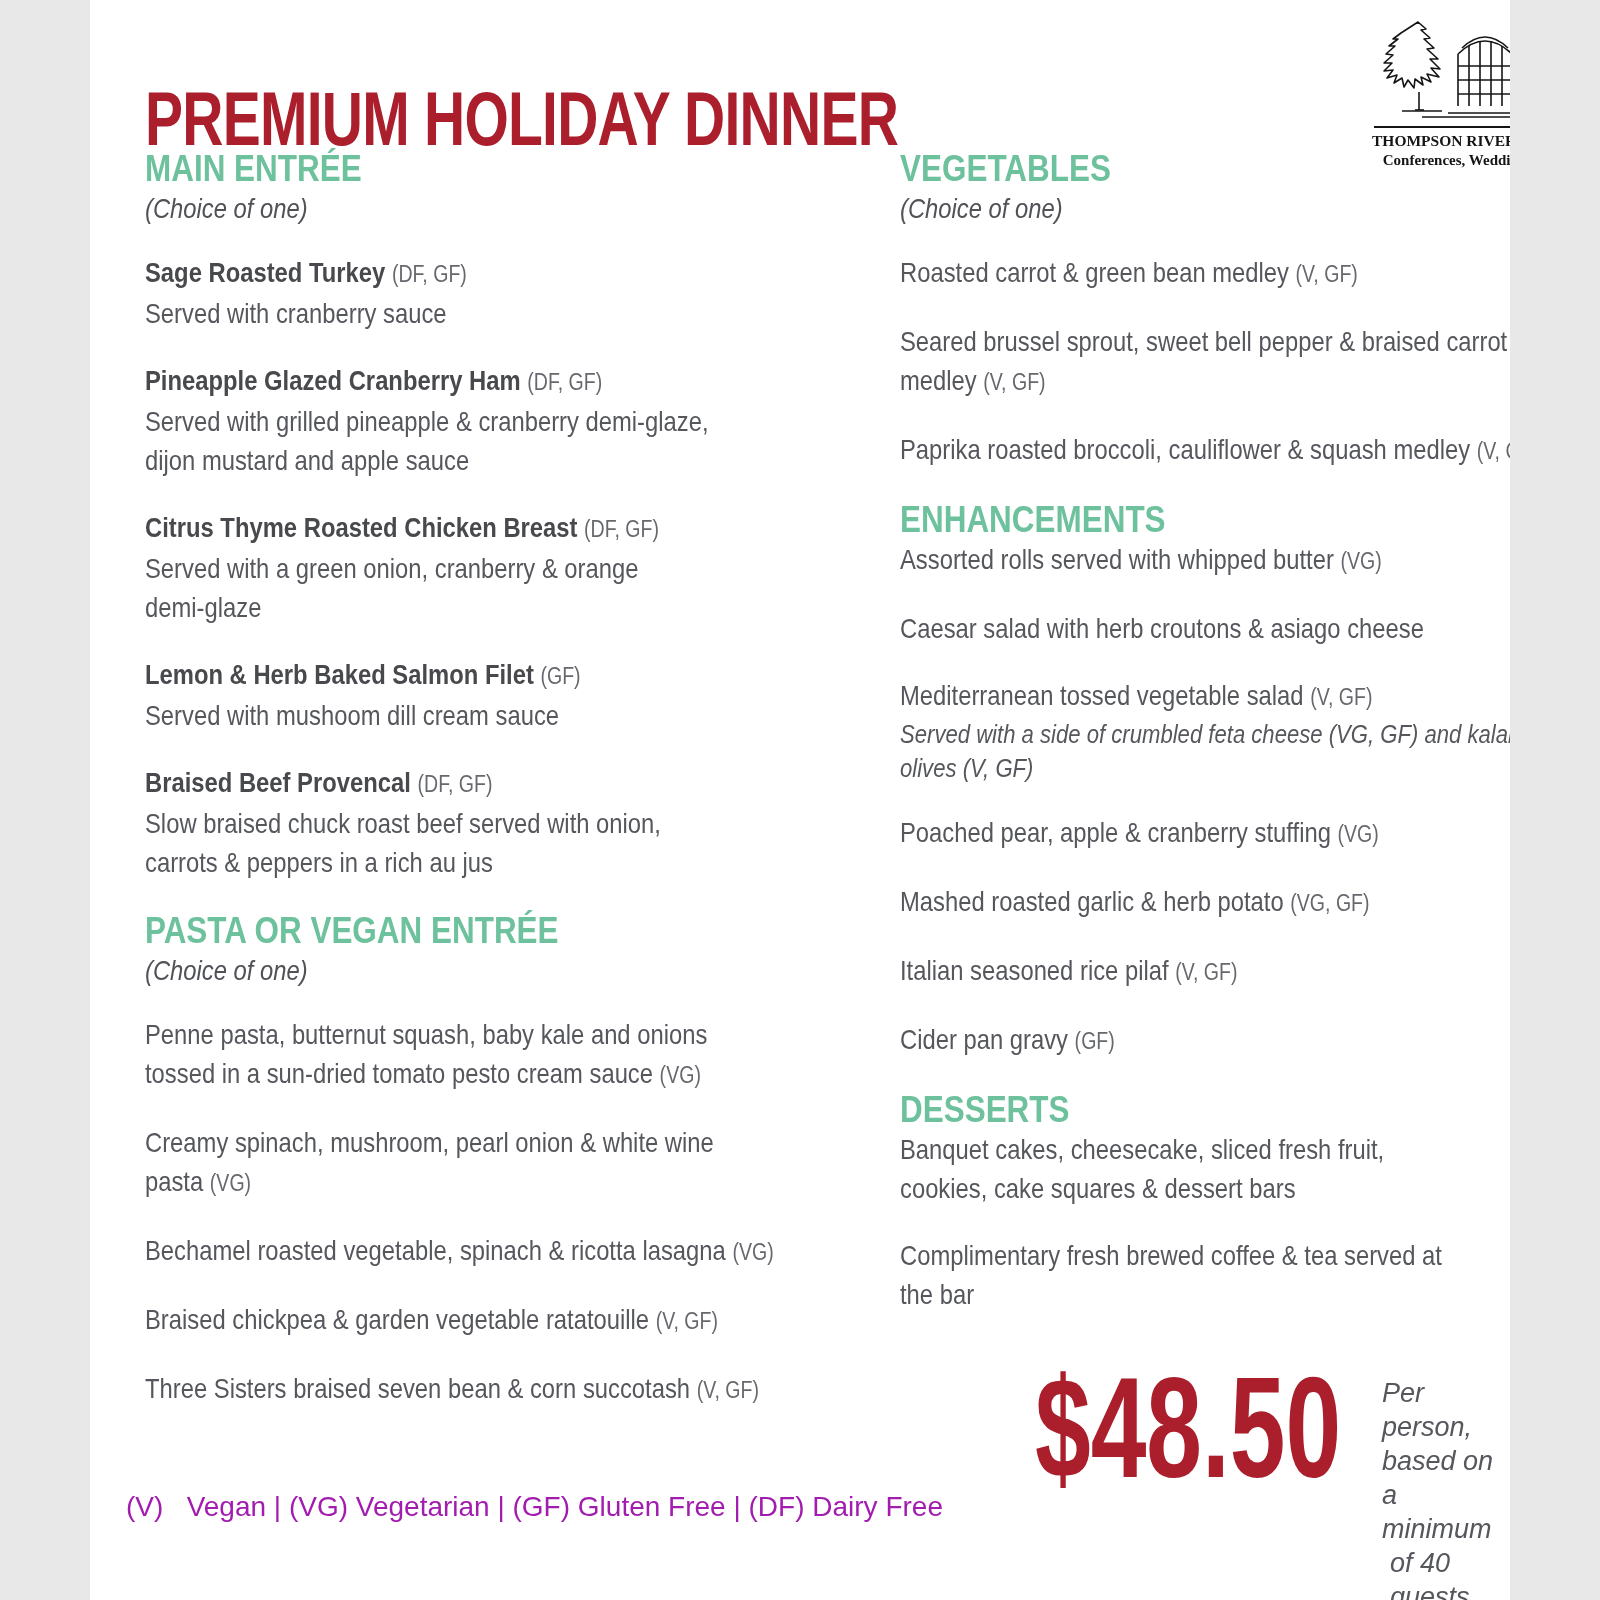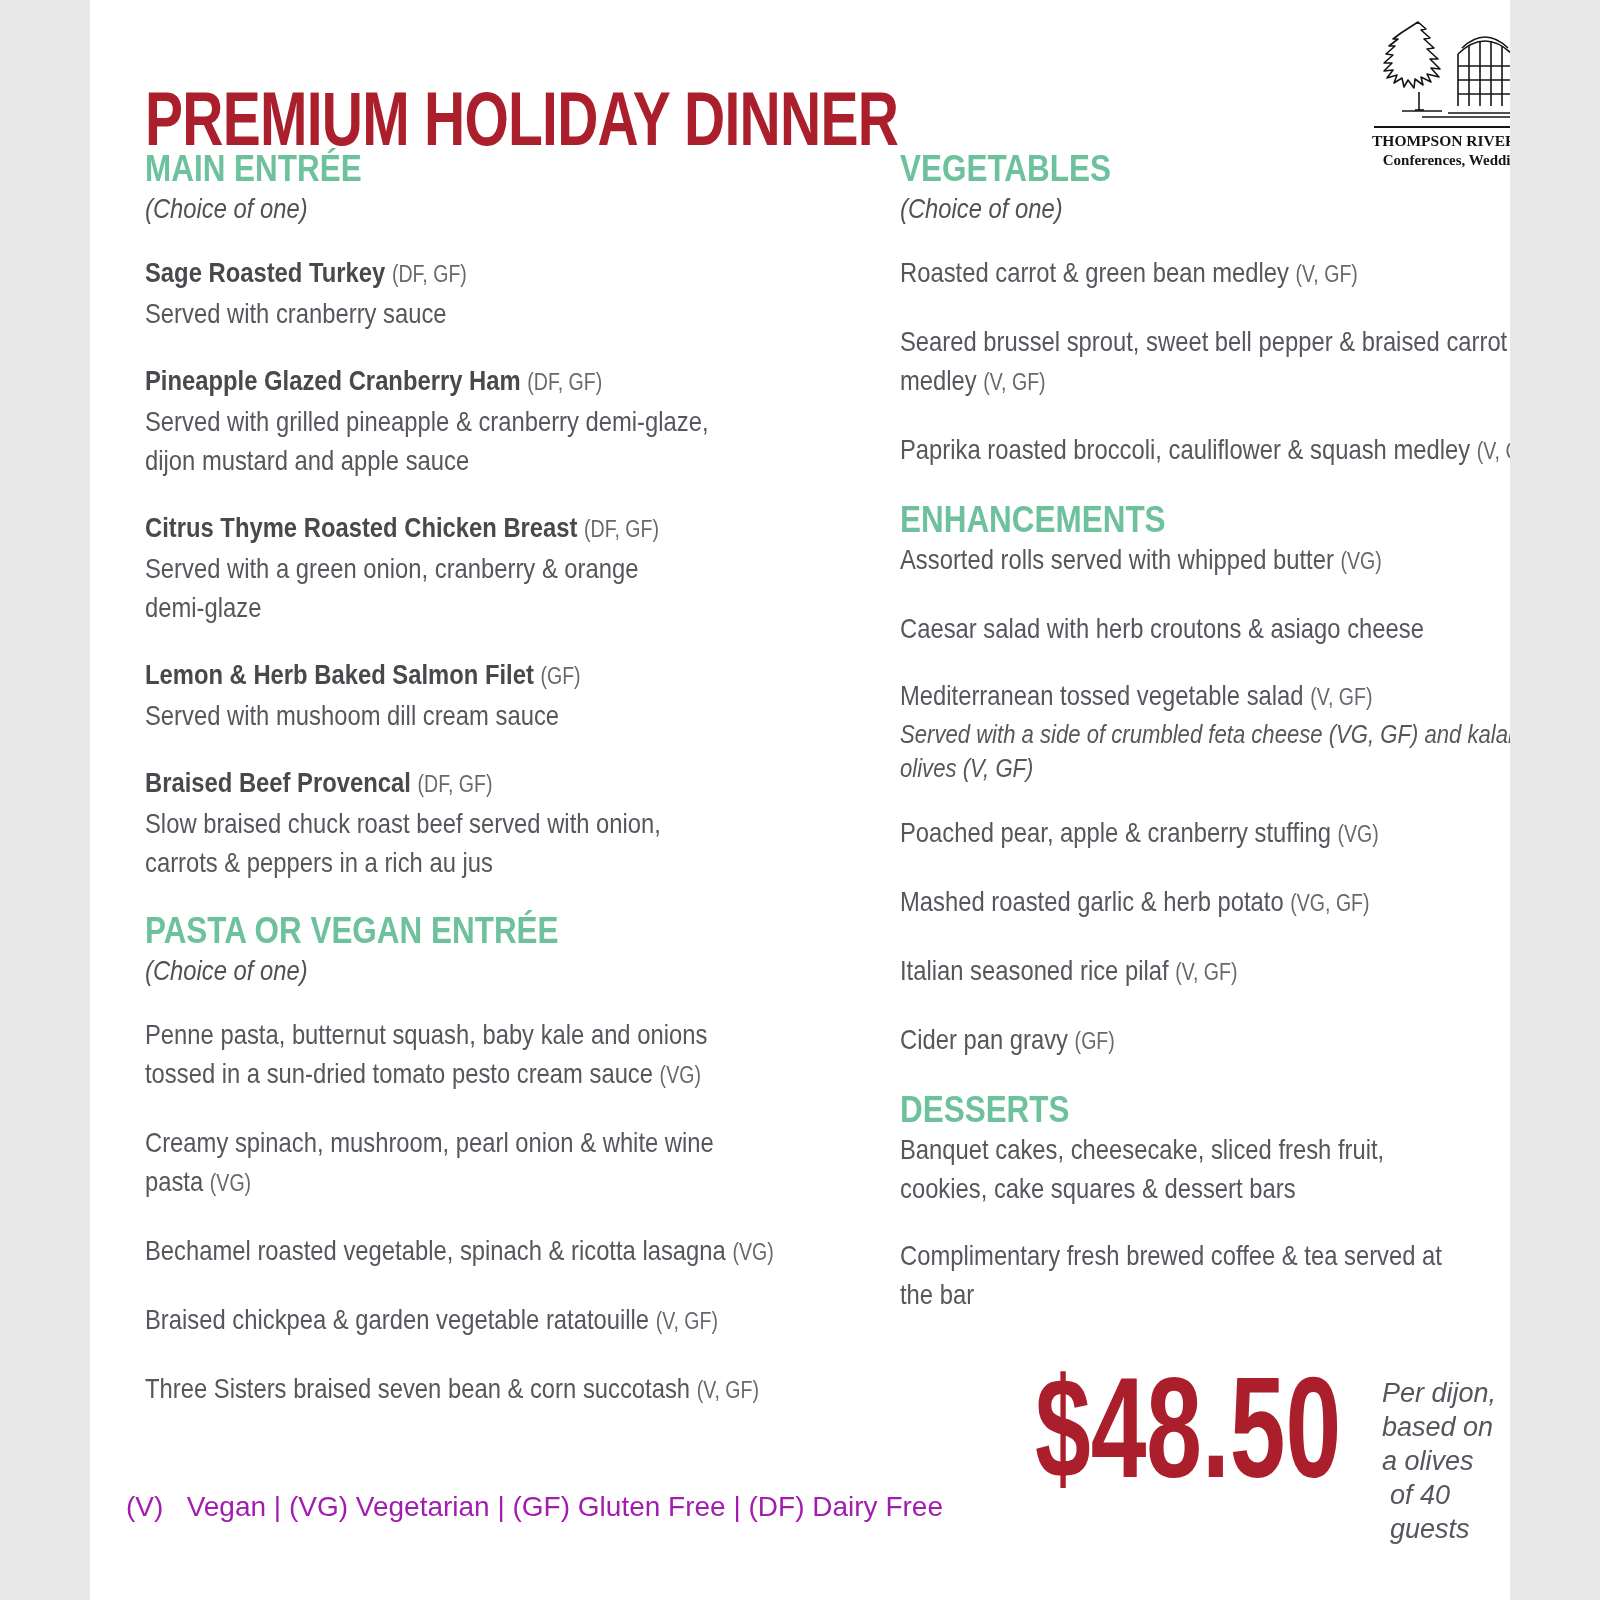--- a/index.html
+++ b/index.html
@@ -219,22 +219,22 @@
         </div>
         <div class="menu-item">
           <p class="item-line">Complimentary fresh brewed coffee &amp; tea served at
 the bar</p>
         </div>
       </section>
     </div>
 
   <div class="price">$48.50</div>
   <div class="price-note">
-    <div>Per dijon,</div>
-    <div>based on a olives</div>
+    <div>Per person,</div>
+    <div>based on a minimum</div>
     <div class="indent">of 40 guests</div>
   </div>
 
   <div class="footer">
     <div>(V)   Vegan | (VG) Vegetarian | (GF) Gluten Free | (DF) Dairy Free</div>
   </div>
 
 </div>
 
 </body></html>

